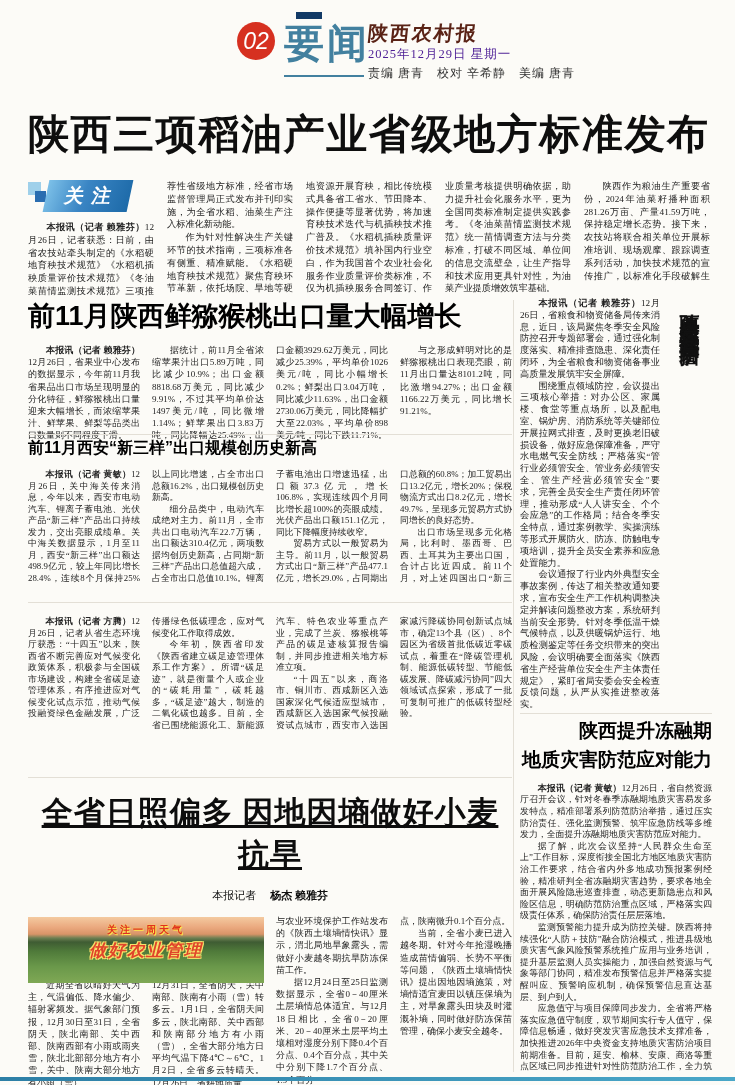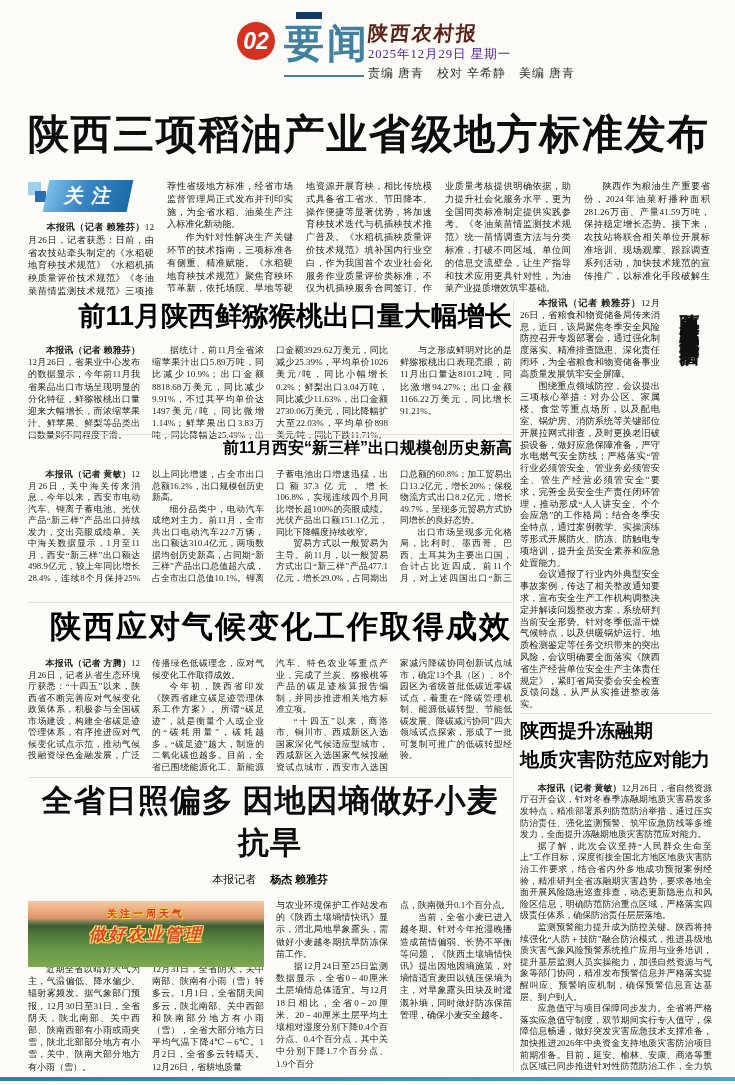--- a/index.html
+++ b/index.html
@@ -2,21 +2,21 @@
 <html><head>
 <meta charset="utf-8">
 <style>
   html,body{margin:0;padding:0;background:#e9e7e1;}
   #page{position:relative;width:735px;height:1085px;background:#fcfbf7;margin:0 auto;
         font-family:"Liberation Serif","DejaVu Serif",serif;color:#222;overflow:hidden;}
 
   
   .pagenum{position:absolute;left:237px;top:22px;width:38px;height:38px;border-radius:50%;
            background:#d63020;color:#fff;font-family:"Liberation Sans",sans-serif;
-           font-weight:bold;font-size:23px;line-height:38px;text-align:center;font-style:italic;}
+           font-weight:normal;font-size:23px;line-height:38px;text-align:center;font-style:italic;}
   .deco-box{position:absolute;left:296px;top:12px;width:26px;height:7px;background:#123a66;}
   .section{position:absolute;left:284px;top:20px;font-size:40px;font-weight:bold;
            color:#42809f;letter-spacing:3px;line-height:1.2;}
   .section-underline{position:absolute;left:284px;top:75px;width:80px;height:2px;background:#42809f;}
   .masthead{position:absolute;left:368px;top:20px;font-size:20px;font-weight:bold;color:#5a2316;
             letter-spacing:2px;transform:skewX(-6deg);}
   .pubdate{position:absolute;left:368px;top:46px;font-size:12.5px;color:#4c1d95;letter-spacing:1px;}
   .staff{position:absolute;left:368px;top:65px;font-size:12px;color:#333;letter-spacing:1px;}
 
   
@@ -35,22 +35,22 @@
   .focus-badge .sq2{position:absolute;left:7px;top:11px;width:11px;height:11px;background:#2a6db0;}
   .focus-badge .tag{position:absolute;left:18px;top:0;width:84px;height:32px;
      background:linear-gradient(100deg,#7cc0e8 0%,#3a85c4 45%,#1d6aa8 100%);
      transform:skewX(-12deg);color:#fff;font-family:"Liberation Sans",sans-serif;
      font-weight:bold;font-size:19px;line-height:32px;text-align:center;letter-spacing:8px;
      text-indent:8px;}
 
   
   .art-block{position:absolute;left:28px;width:484px;}
   .h-sans{font-family:"Liberation Sans","DejaVu Sans",sans-serif;font-weight:bold;color:#000;
-          text-align:right;margin:0;}
-  .h-serif{font-weight:bold;color:#0d0d0d;text-align:center;margin:0;}
+          text-align:left;margin:0;}
+  .h-serif{font-weight:bold;color:#0d0d0d;text-align:center;margin:12px;text-decoration:underline;}
   .body-cols{column-count:4;column-gap:12px;font-size:9px;line-height:12.2px;overflow:hidden;}
 
   #kiwi{top:298px;} #kiwi h2{font-size:27px;} #kiwi .body-cols{height:100px;margin-top:10px;}
   #x3{top:438px;}   #x3 h2{font-size:16px;}   #x3 .body-cols{height:124px;margin-top:10px;font-size:8.8px;line-height:11.5px;}
   #climate{top:606px;} #climate h2{font-size:31px;letter-spacing:2px;}
   #climate .body-cols{height:116px;margin-top:10px;font-size:8.8px;line-height:11.5px;}
 
   
   #wheat{top:780px;}
   #wheat h2{font-size:31px;letter-spacing:1px;}
@@ -72,21 +72,21 @@
   .vdivider{position:absolute;left:513px;top:300px;width:1px;height:772px;background:#e3dfd6;}
   .hdivider{position:absolute;height:1px;background:#e3dfd6;}
 
   #grain{position:absolute;left:520px;top:298px;width:192px;height:412px;display:flex;gap:8px;}
   .grain-text{flex:1;font-size:9.2px;line-height:11.8px;overflow:hidden;}
   .grain-vh{width:44px;height:412px;writing-mode:vertical-rl;font-size:20px;font-weight:bold;
             color:#111;letter-spacing:2px;line-height:44px;text-align:start;}
 
   #geo{position:absolute;left:520px;top:716px;width:192px;}
   #geo .gh{font-family:"Liberation Sans","DejaVu Sans",sans-serif;font-weight:bold;color:#000;
-           text-align:left;font-size:19px;line-height:1.55;margin:0;}
+           text-align:right;font-size:19px;line-height:1.55;margin:0;}
   .geo-body{margin-top:8px;height:288px;font-size:8.9px;line-height:11.6px;overflow:hidden;}
 
   .bottom-bar{position:absolute;left:0;top:1077px;width:735px;height:4px;
               background:linear-gradient(90deg,#2d7fa6,#4aa7c8);}
 </style>
 </head>
 <body>
 
 <div id="page">
 
@@ -128,21 +128,20 @@
       <p class="art"><span class="intro">本报讯（记者 黄敏）</span><span>12月26日，关中海关传来消息，今年以来，西安市电动汽车、锂离子蓄电池、光伏产品“新三样”产品出口持续发力，交出亮眼成绩单。关中海关数据显示，1月至11月，西安“新三样”出口额达498.9亿元，较上年同比增长28.4%，连续8个月保持25%以上同比增速，占全市出口总额16.2%，出口规模创历史新高。</span></p>
       <p class="art">细分品类中，电动汽车成绝对主力。前11月，全市共出口电动汽车22.7万辆，出口额达310.4亿元，两项数据均创历史新高，占同期“新三样”产品出口总值超六成，占全市出口总值10.1%。锂离子蓄电池出口增速迅猛，出口额37.3亿元，增长106.8%，实现连续四个月同比增长超100%的亮眼成绩。光伏产品出口额151.1亿元，同比下降幅度持续收窄。</p>
       <p class="art">贸易方式以一般贸易为主导。前11月，以一般贸易方式出口“新三样”产品477.1亿元，增长29.0%，占同期出口总额的60.8%；加工贸易出口13.2亿元，增长20%；保税物流方式出口8.2亿元，增长49.7%，呈现多元贸易方式协同增长的良好态势。</p>
       <p class="art">出口市场呈现多元化格局，比利时、墨西哥、巴西、土耳其为主要出口国，合计占比近四成。前11个月，对上述四国出口“新三样”产品分别达65.9亿元、50.3亿元、43.5亿元、39.7亿元，合计占比39.97%；对共建“一带一路”国家出口“新三样”产品167.4亿元，展现出多元化出口格局。</p>
     </div>
   </div>
 
   <div class="hdivider" style="left:28px;top:602px;width:484px;"></div>
 
   <div class="art-block" id="climate">
-    <h2 class="h-sans">陕西应对气候变化工作取得成效</h2>
     <div class="body-cols">
       <p class="art"><span class="intro">本报讯（记者 方腾）</span><span>12月26日，记者从省生态环境厅获悉：“十四五”以来，陕西省不断完善应对气候变化政策体系，积极参与全国碳市场建设，构建全省碳足迹管理体系，有序推进应对气候变化试点示范，推动气候投融资绿色金融发展，广泛传播绿色低碳理念，应对气候变化工作取得成效。</span></p>
       <p class="art">今年初，陕西省印发《陕西省建立碳足迹管理体系工作方案》。所谓“碳足迹”，就是衡量个人或企业的“碳耗用量”，碳耗越多，“碳足迹”越大，制造的二氧化碳也越多。目前，全省已围绕能源化工、新能源汽车、特色农业等重点产业，完成了兰炭、猕猴桃等产品的碳足迹核算报告编制，并同步推进相关地方标准立项。</p>
       <p class="art">“十四五”以来，商洛市、铜川市、西咸新区入选国家深化气候适应型城市，西咸新区入选国家气候投融资试点城市，西安市入选国家减污降碳协同创新试点城市，确定13个县（区）、8个园区为省级首批低碳近零碳试点，着重在“降碳管理机制、能源低碳转型、节能低碳发展、降碳减污协同”四大领域试点探索，形成了一批可复制可推广的低碳转型经验。</p>
     </div>
   </div>
 
   <div class="hdivider" style="left:28px;top:777px;width:484px;"></div>
 
   <div class="art-block" id="wheat">

